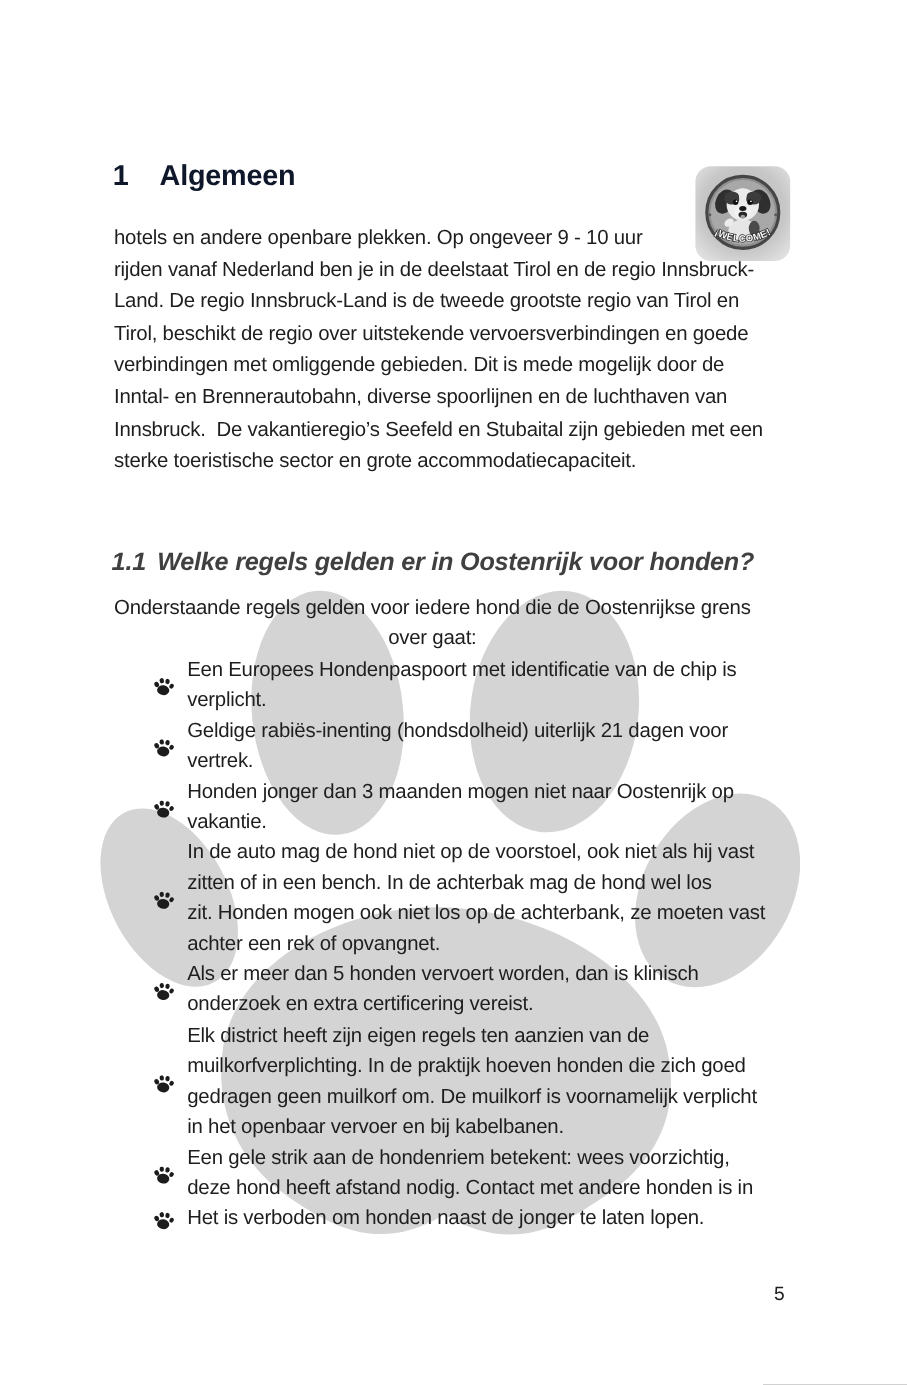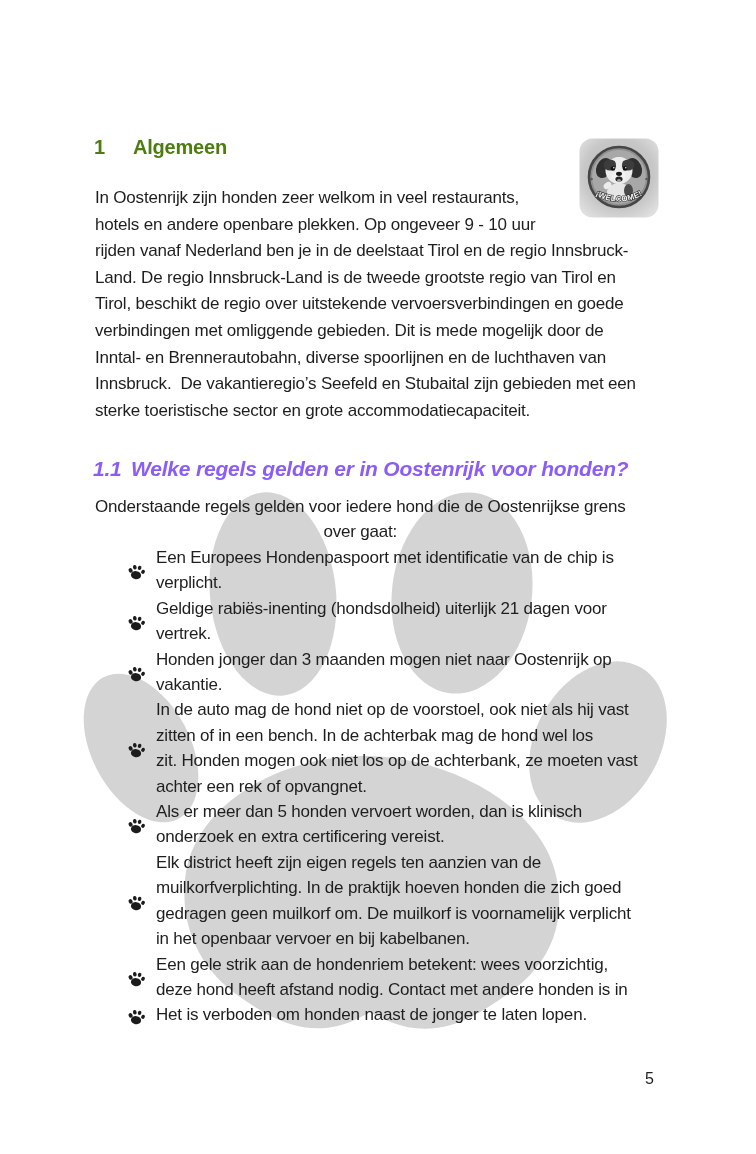--- a/index.html
+++ b/index.html
@@ -7,36 +7,36 @@
     position:relative; width:756px; height:1154px;
     background:#ffffff; overflow:hidden; margin:0 auto;
     font-family:"Liberation Sans", sans-serif;
     color:#1e1e1e;
   }
   .watermark { position:absolute; left:0; top:0; z-index:0; }
   .content   { position:absolute; left:0; top:0; width:100%; height:100%; z-index:1; }
 
   .h1 {
     position:absolute; left:94px; top:134px;
-    font-size:20px; font-weight:bold; line-height:26px;
-    letter-spacing:-0.2px; color:#4d7c0f; white-space:pre;
+    font-size:24px; font-weight:bold; line-height:26px;
+    letter-spacing:-0.2px; color:#0f172a; white-space:pre;
   }
   .h1 .num { display:inline-block; width:39px; }
 
   .logo { position:absolute; left:579px; top:138px; }
 
   .para { position:absolute; letter-spacing:-0.2px; }
   .line { white-space:pre; }
 
   .intro { left:95px; top:185px; font-size:17px; line-height:26.6px; }
 
   .h2 {
     position:absolute; left:93px; top:457px;
     font-size:21px; font-weight:bold; font-style:italic; line-height:24px;
-    letter-spacing:-0.2px; color:#8b5cf6; white-space:pre;
+    letter-spacing:-0.2px; color:#404040; white-space:pre;
   }
   .h2 .num { display:inline-block; width:38px; font-style:italic; }
 
   .rules-intro { left:95px; top:494px; font-size:17px; line-height:25.4px;text-align:center; }
 
   .rules { position:absolute; left:128px; top:545px; font-size:17px; letter-spacing:-0.2px; }
   .rule  { display:flex; align-items:center; }
   .rule .bullet { flex:0 0 17px; margin-top:5px; }
   .rule .lines  { margin-left:11px; line-height:25.4px; }
 
@@ -102,21 +102,20 @@
         <ellipse cx="40" cy="41" rx="3.6" ry="2.6" fill="#262626"></ellipse>
         <ellipse cx="40" cy="42.6" rx="2" ry="1.7" fill="#9e9e9e"></ellipse>
       </g>
       <text font-size="8" font-weight="bold" letter-spacing="0.3" fill="#f5f5f5" stroke="#2b2b2b" stroke-width="1.2" paint-order="stroke" text-anchor="middle" font-family="Liberation Sans, sans-serif">
         <textPath href="#arcPath" startOffset="50%">¡WELCOME!</textPath>
       </text>
     </svg>
 
     <div class="para intro">
 
-    <div class="line">In Oostenrijk zijn honden zeer welkom in veel restaurants,</div>
         <div class="line">hotels en andere openbare plekken. Op ongeveer 9 - 10 uur</div>
         <div class="line">rijden vanaf Nederland ben je in de deelstaat Tirol en de regio Innsbruck-</div>
         <div class="line">Land. De regio Innsbruck-Land is de tweede grootste regio van Tirol en</div>
         <div class="line">Tirol, beschikt de regio over uitstekende vervoersverbindingen en goede</div>
         <div class="line">verbindingen met omliggende gebieden. Dit is mede mogelijk door de</div>
         <div class="line">Inntal- en Brennerautobahn, diverse spoorlijnen en de luchthaven van</div>
         <div class="line">Innsbruck.  De vakantieregio’s Seefeld en Stubaital zijn gebieden met een</div>
         <div class="line">sterke toeristische sector en grote accommodatiecapaciteit.</div>
       </div>
 

